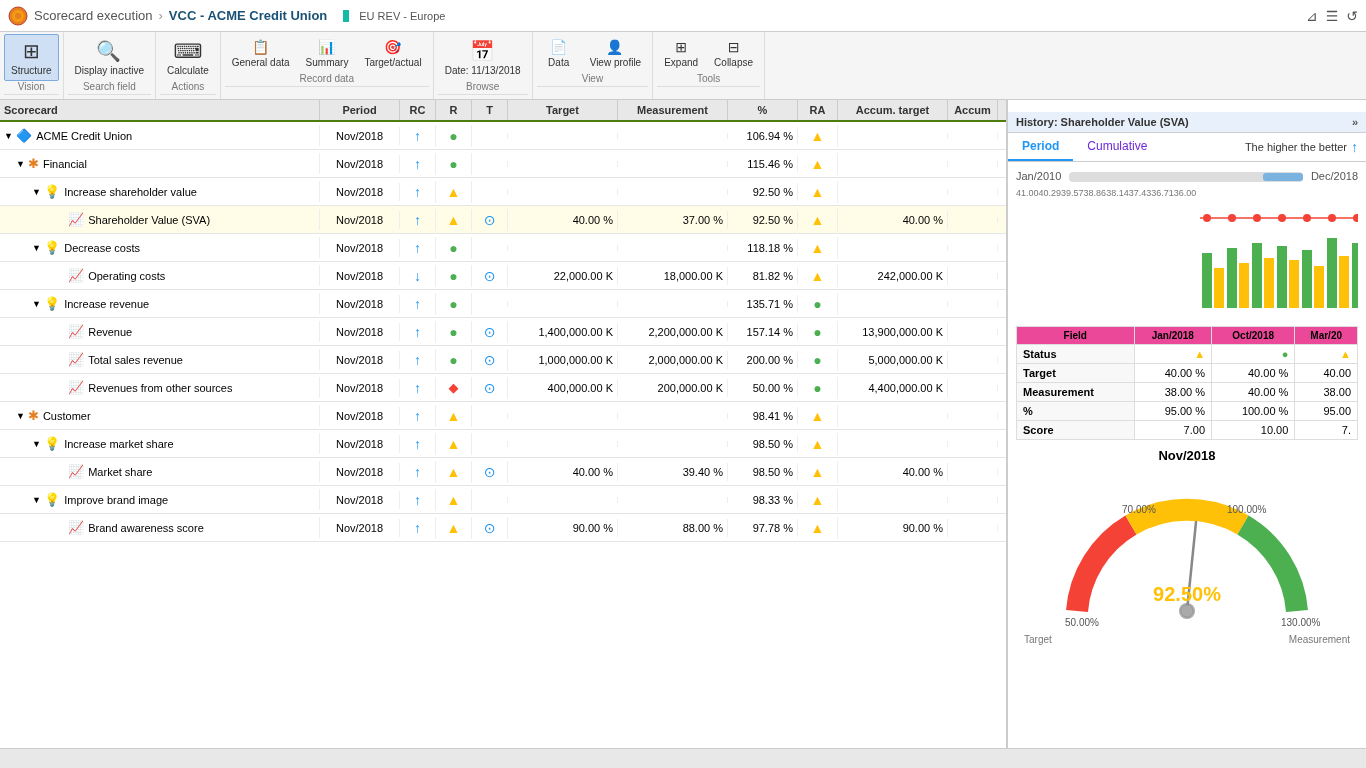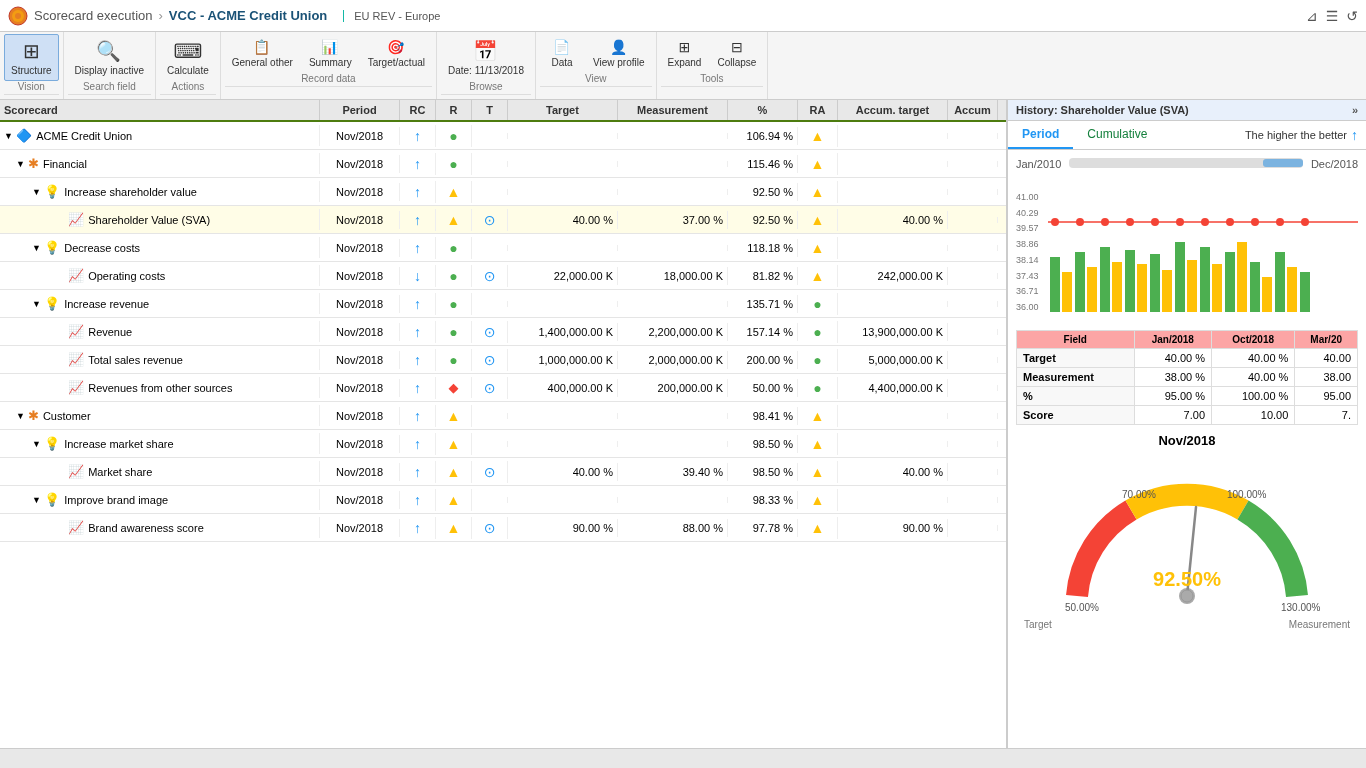--- a/index.html
+++ b/index.html
@@ -7,21 +7,21 @@
 
     
     .titlebar {
       display: flex; align-items: center; background: #fff; padding: 4px 8px;
       border-bottom: 1px solid #ccc; height: 32px;
     }
     .titlebar .app-icon { width: 20px; height: 20px; margin-right: 6px; }
     .titlebar .breadcrumb { display: flex; align-items: center; font-size: 13px; color: #333; }
     .titlebar .breadcrumb .sep { margin: 0 6px; color: #999; }
     .titlebar .breadcrumb .main-title { font-weight: bold; color: #1a5276; }
-    .titlebar .sub { margin-left: 16px; font-size: 11px; color: #555; border-left: 1px solid #14b8a6; padding-left: 10px; }
+    .titlebar .sub { margin-left: 16px; font-size: 11px; color: #555; border-left: 6px solid #14b8a6; padding-left: 10px; }
     .titlebar .actions-right { margin-left: auto; display: flex; gap: 8px; }
     .titlebar .actions-right span { cursor: pointer; color: #555; font-size: 14px; }
 
     
     .ribbon { background: #f5f5f5; border-bottom: 1px solid #ccc; }
     .ribbon-groups { display: flex; }
     .ribbon-group { border-right: 1px solid #ddd; padding: 2px 4px; display: flex; flex-direction: column; }
     .ribbon-group-label { text-align: center; font-size: 10px; color: #777; padding-bottom: 2px; border-bottom: 1px solid #ddd; margin-bottom: 2px; }
     .ribbon-items { display: flex; gap: 2px; }
     .ribbon-btn {
@@ -66,38 +66,38 @@
     .triangle-yellow { color: #FFC107; font-size: 14px; }
     .circle-blue-outline { color: #2196F3; font-size: 14px; }
     .diamond-red { color: #f44336; font-size: 13px; }
 
     .row-icon { margin-right: 4px; font-size: 13px; }
     .col-right { justify-content: flex-end !important; padding-right: 4px; }
 
     
     .right-panel { width: 360px; border-left: 2px solid #ccc; background: #fff; display: flex; flex-direction: column; overflow: hidden; }
 
-    .panel-header { display: flex; align-items: center; justify-content: space-between; padding: 4px 8px; background: #e8f0fb; border-bottom: 1px solid #ccc; font-size: 11px; font-weight: bold; color: #333; }
+    .panel-header { display: flex; align-items: center; justify-content: space-between; padding: 4px 8px; background: #e8f0fb; border-bottom: 1px solid #ccc; font-size: 11px; font-weight: bold; color: #333; margin-top: 12px; }
     .panel-header .expand-btn { cursor: pointer; color: #555; }
 
     .panel-tabs { display: flex; border-bottom: 1px solid #ccc; }
-    .panel-tab { padding: 6px 14px; cursor: pointer; font-size: 12px; color: #15803d; border-bottom: 2px solid transparent; }
+    .panel-tab { padding: 6px 14px; cursor: pointer; font-size: 12px; color: #6d28d9; border-bottom: 2px solid transparent; }
     .panel-tab.active { border-bottom: 2px solid #2196F3; color: #2196F3; font-weight: bold; }
     .panel-tab-info { margin-left: auto; padding: 6px 8px; font-size: 11px; color: #333; display: flex; align-items: center; gap: 4px; }
 
     
     .chart-section { padding: 8px; }
-    .date-range { display: flex; align-items: flex-start; justify-content: space-between; font-size: 11px; color: #555; margin-bottom: 22px; }
+    .date-range { display: flex; align-items: flex-end; justify-content: space-between; font-size: 11px; color: #555; margin-bottom: 6px; }
     .date-slider { flex: 1; margin: 0 8px; height: 10px; background: #ddd; border-radius: 4px; position: relative; }
     .date-slider-fill { position: absolute; right: 0; top: 1px; width: 40px; height: 8px; background: #7bb3e0; border-radius: 3px; }
-    .bar-chart-yaxis { display: flex; flex-direction: column; justify-content: space-between; font-size: 9px; color: #777; padding-right: 4px; min-width: 32px; height: 120px; }
+    .bar-chart-yaxis { display: flex; flex-direction: row; justify-content: space-between; font-size: 9px; color: #777; padding-right: 4px; min-width: 32px; height: 120px; }
 
     
     .history-table { font-size: 11px; width: 100%; border-collapse: collapse; }
-    .history-table th { background: #fca5a5; padding: 3px 6px; border: 1px solid #ddd; font-size: 10px; font-weight: bold; }
+    .history-table th { background: #ec4899; padding: 3px 6px; border: 1px solid #ddd; font-size: 10px; font-weight: bold; }
     .history-table td { padding: 3px 6px; border: 1px solid #ddd; text-align: right; }
     .history-table td:first-child { text-align: left; font-weight: bold; background: #f8f8f8; }
     .history-scroll { overflow-x: auto; }
 
     
     .gauge-section { padding: 8px; text-align: center; }
     .gauge-title { font-size: 13px; font-weight: bold; margin-bottom: 8px; }
 
     
     .statusbar { height: 20px; background: #e8e8e8; border-top: 1px solid #ccc; display: flex; align-items: center; padding: 0 8px; font-size: 10px; color: #555; }
@@ -161,21 +161,21 @@
           <span>Calculate</span>
         </div>
       </div>
       <div class="ribbon-group-label">Actions</div>
     </div>
 
     <div class="ribbon-group">
       <div class="ribbon-items">
         <div class="ribbon-btn">
           <span class="icon-sm">📋</span>
-          <span>General other</span>
+          <span>General data</span>
         </div>
         <div class="ribbon-btn">
           <span class="icon-sm">📊</span>
           <span>Summary</span>
         </div>
         <div class="ribbon-btn">
           <span class="icon-sm">🎯</span>
           <span>Target/actual</span>
         </div>
       </div>
@@ -684,20 +684,26 @@
       <table class="history-table">
         <thead>
           <tr>
             <th>Field</th>
             <th>Jan/2018</th>
             <th>Oct/2018</th>
             <th>Mar/20</th>
           </tr>
         </thead>
         <tbody id="history-tbody">
+            <tr>
+    <td>Status</td>
+    <td><span style="color:#FFC107;">▲</span></td>
+    <td><span style="color:#4CAF50;">●</span></td>
+    <td><span style="color:#FFC107;">▲</span></td>
+  </tr>
             <tr>
     <td>Target</td>
     <td>40.00 %</td>
     <td>40.00 %</td>
     <td>40.00</td>
   </tr>
             <tr>
     <td>Measurement</td>
     <td>38.00 %</td>
     <td>40.00 %</td>

